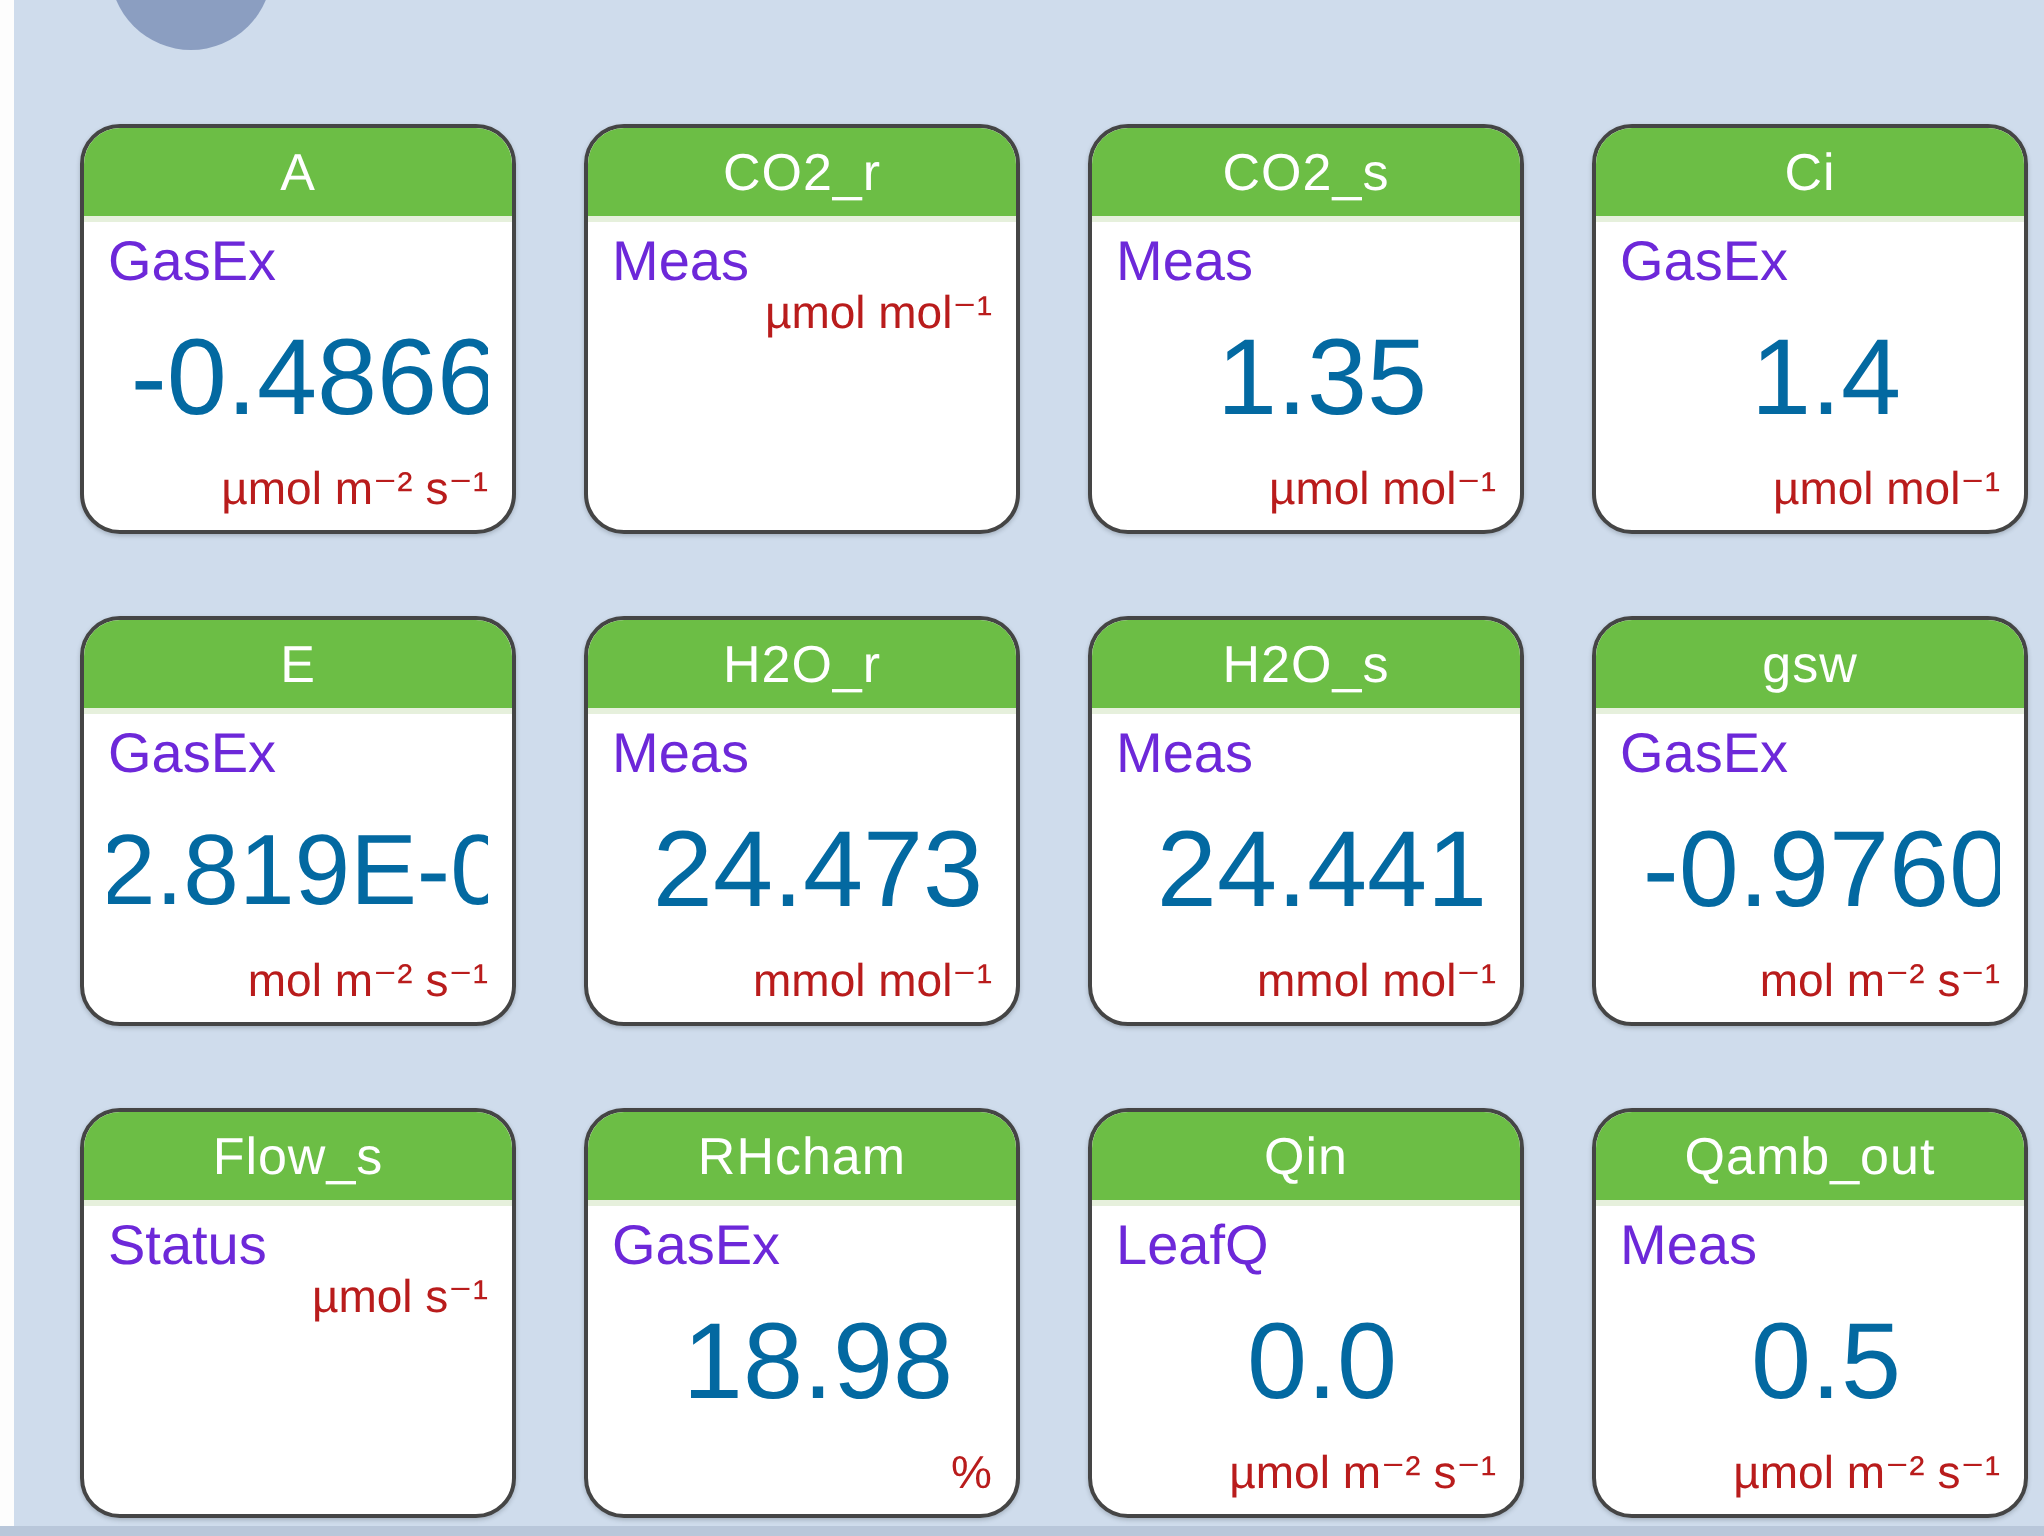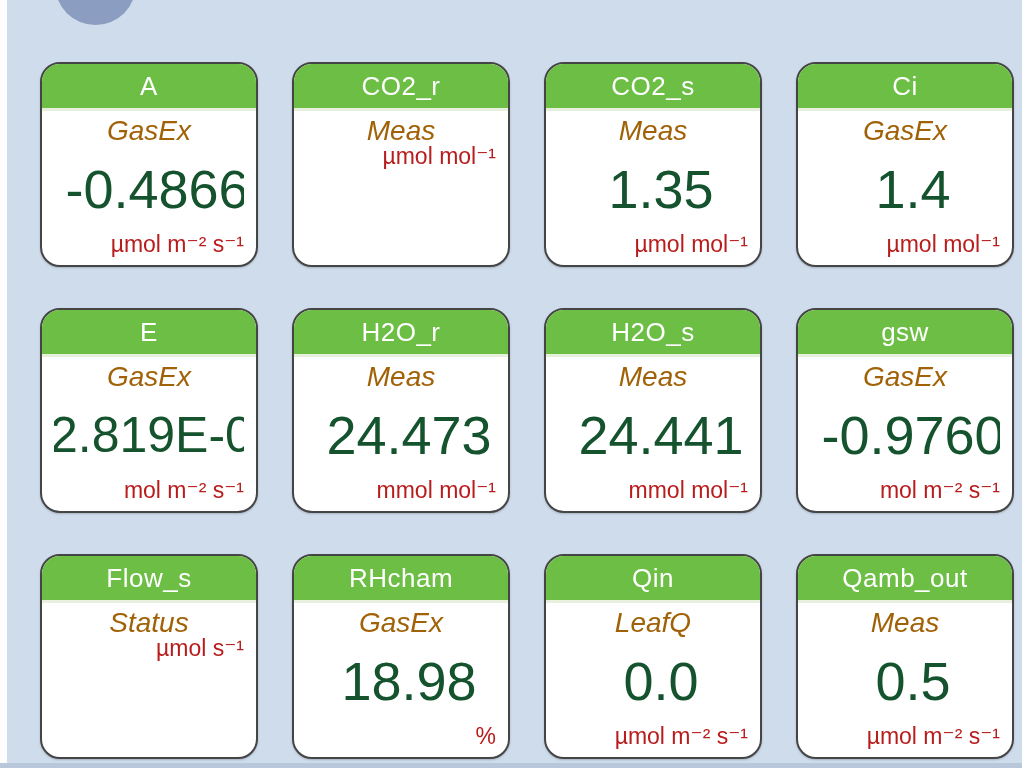--- a/index.html
+++ b/index.html
@@ -71,37 +71,36 @@
   }
   .card-body {
     flex: 1 1 auto;
     min-height: 0;
     display: flex;
     flex-direction: column;
     padding: 5px 12px 9px 12px;
   }
   .card-category {
     flex: 0 0 auto;
-    text-align: center;
-    font-style: italic;
+    text-align: left;
     font-size: 28px;
     line-height: 1.05;
-    color: #a16207;
+    color: #6d28d9;
   }
   .card-value-wrap {
     flex: 1 1 auto;
     min-height: 0;
     display: flex;
     align-items: center;
     justify-content: center;
     overflow: hidden;
   }
   .card-value {
     font-size: 54px;
-    color: #14532d;
+    color: #0369a1;
     white-space: nowrap;
     line-height: 1;
     margin-left: 16px;
   }
   .card-unit {
     flex: 0 0 auto;
     text-align: right;
     font-size: 23px;
     line-height: 1;
     color: #b91c1c;

